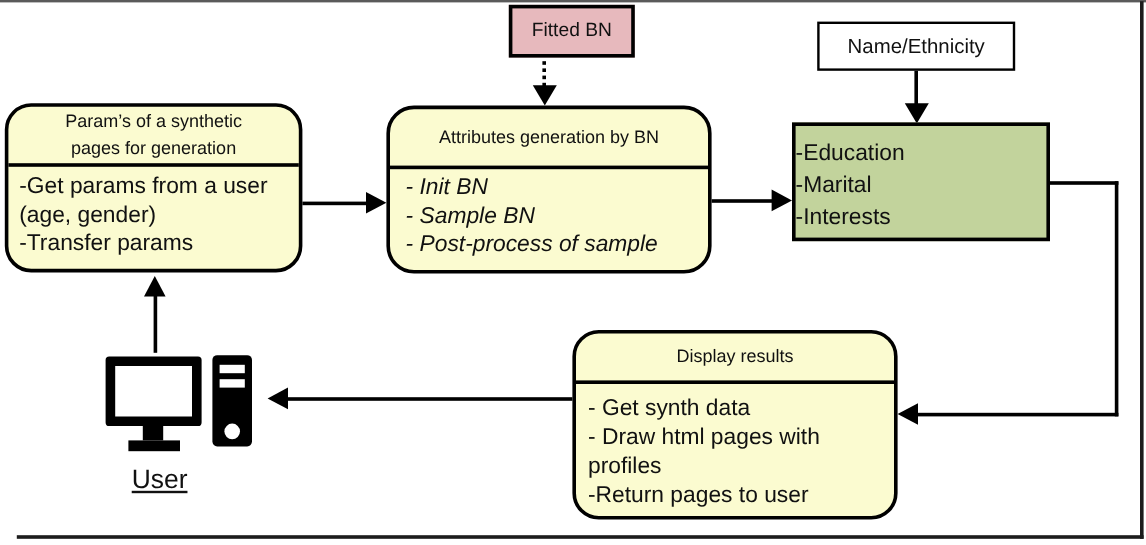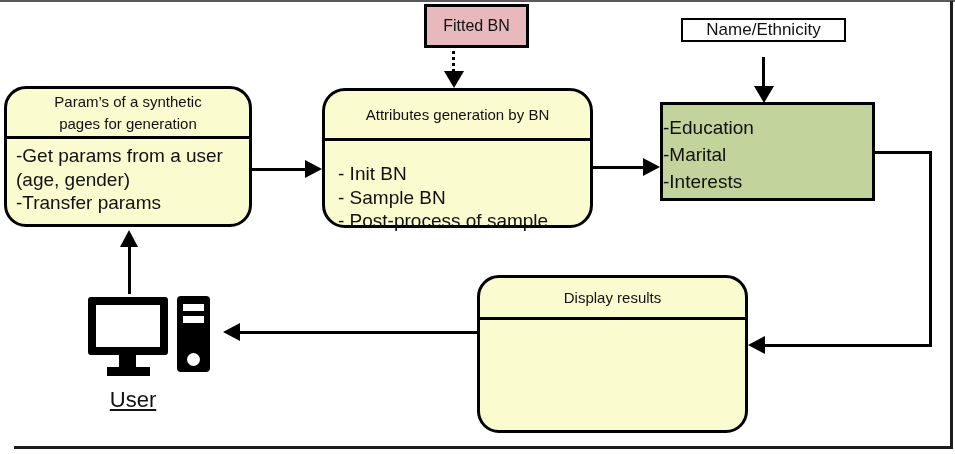--- a/index.html
+++ b/index.html
@@ -96,21 +96,21 @@
   <div class="frame-right"></div>
   <div class="frame-bottom"></div>
 
   <div class="rect-node pink" style="left:402px;top:4px;width:105px;height:44px;">
     <span>Fitted BN</span>
   </div>
 
   <div class="vdotted" style="left:452px;top:51px;height:21px;"></div>
   <div class="head-down" style="left:444px;top:71px;"></div>
 
-  <div class="rect-node plain" style="left:681px;top:18px;width:165px;height:24px;">
+  <div class="rect-node plain" style="left:681px;top:18px;width:165px;height:41px;">
     <span>Name/Ethnicity</span>
   </div>
 
   <div class="vline" style="left:762px;top:57px;height:30px;"></div>
   <div class="head-down" style="left:754px;top:86px;"></div>
 
   <div class="node" style="left:4px;top:86px;width:248px;height:141px;">
     <div class="node-title" style="height:50px;">
       <span class="t-inner" style="max-width:190px;">Param’s of a synthetic pages for generation</span>
     </div>
@@ -120,21 +120,21 @@
     </div>
   </div>
 
   <div class="hline" style="left:252px;top:168px;width:55px;"></div>
   <div class="head-right" style="left:305px;top:160px;"></div>
 
   <div class="node" style="left:322px;top:88px;width:271px;height:140px;border-radius:23px;">
     <div class="node-title" style="height:50px;">
       <span class="t-inner" style="max-width:195px;">Attributes generation by BN</span>
     </div>
-    <div class="node-body" style="padding-top:21px;padding-left:13px;">
+    <div class="node-body" style="padding-top:4px;padding-left:13px;font-style:italic;">
       <div>- Init BN</div>
       <div>- Sample BN</div>
       <div>- Post-process of sample</div>
     </div>
   </div>
 
   <div class="hline" style="left:593px;top:166px;width:52px;"></div>
   <div class="head-right" style="left:643px;top:158px;"></div>
 
   <div class="green-box" style="left:660px;top:102px;width:215px;height:99px;">
@@ -147,20 +147,25 @@
 
   <div class="hline" style="left:875px;top:151px;width:57px;"></div>
   <div class="vline" style="left:929px;top:151px;height:196px;"></div>
   <div class="hline" style="left:763px;top:344px;width:169px;"></div>
   <div class="head-left" style="left:748px;top:336px;"></div>
 
   <div class="node" style="left:477px;top:275px;width:271px;height:158px;">
     <div class="node-title" style="height:42px;">
       <span class="t-inner">Display results</span>
     </div>
+    <div class="node-body" style="padding-top:9px;padding-left:10px;line-height:24px;">
+      <div>- Get synth data</div>
+      <div>- Draw html pages with profiles</div>
+      <div>-Return pages to user</div>
+    </div>
   </div>
 
   <div class="hline" style="left:238px;top:331px;width:239px;"></div>
   <div class="head-left" style="left:223px;top:323px;"></div>
 
   <div class="vline" style="left:128px;top:246px;height:48px;"></div>
   <div class="head-up" style="left:120px;top:230px;"></div>
 
   <div class="computer">
     <div class="monitor"></div>

